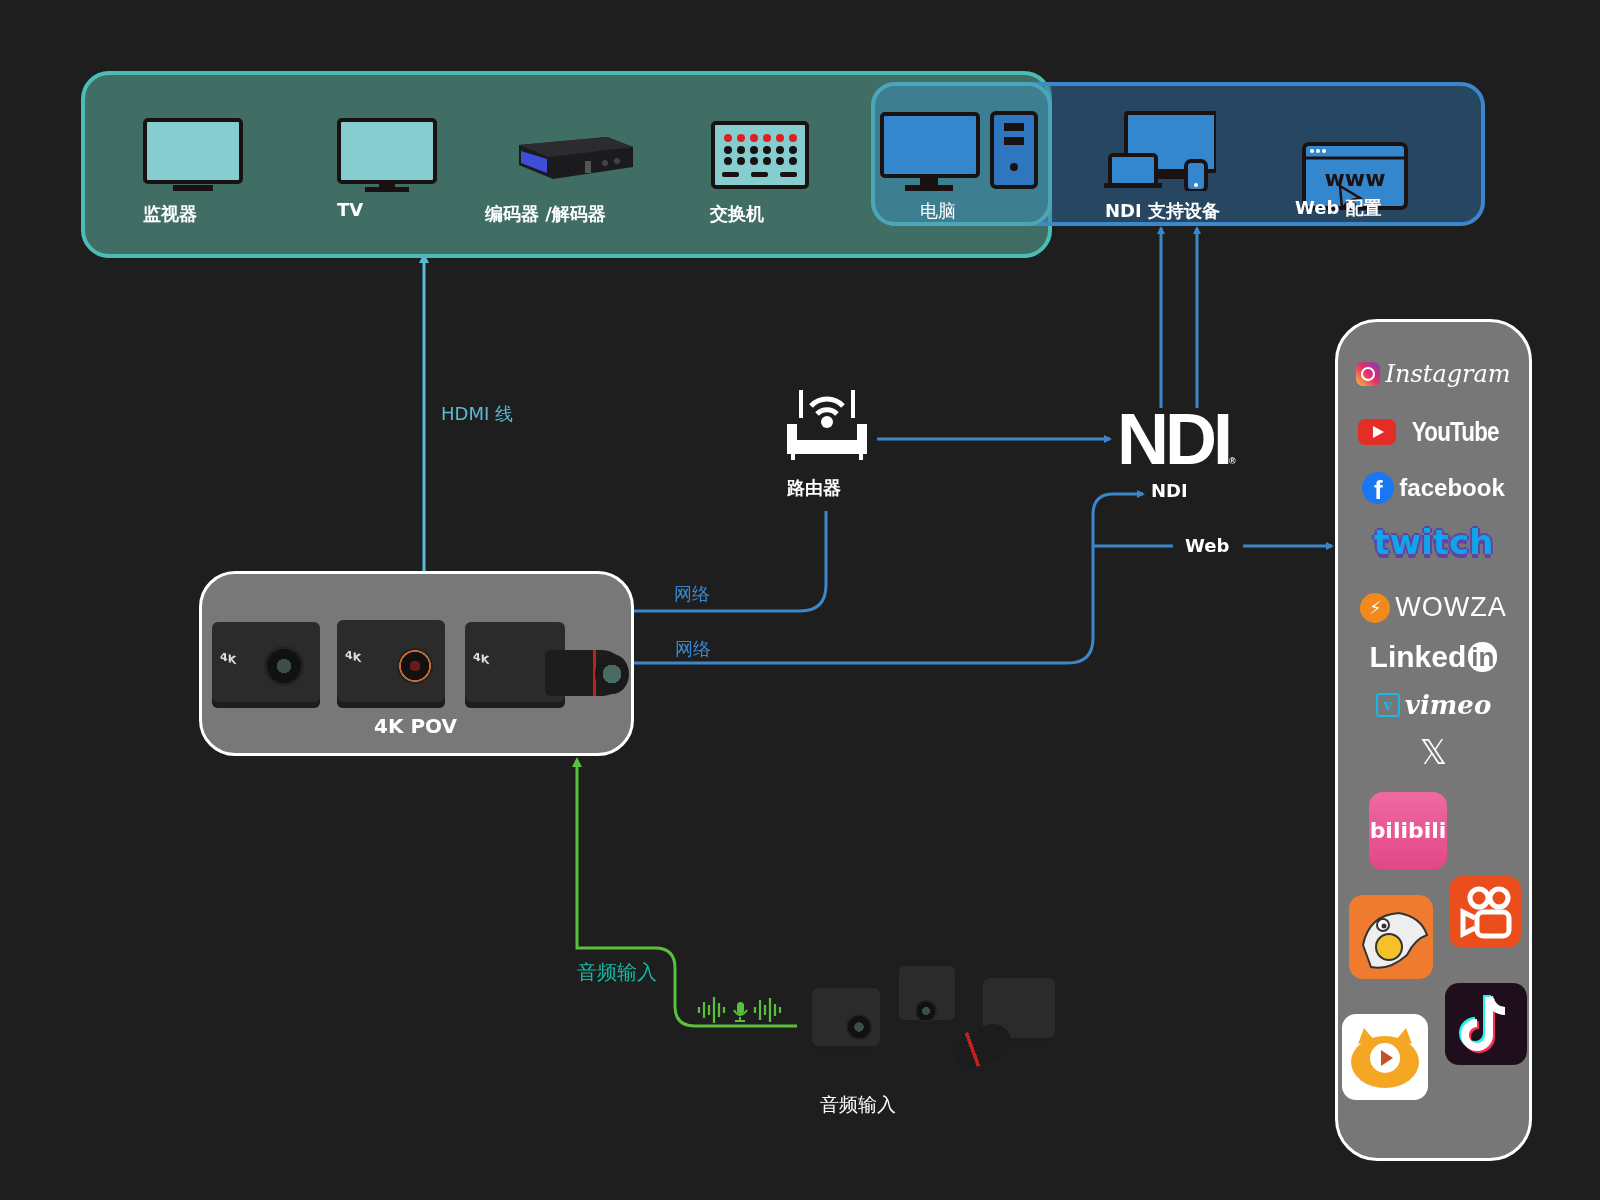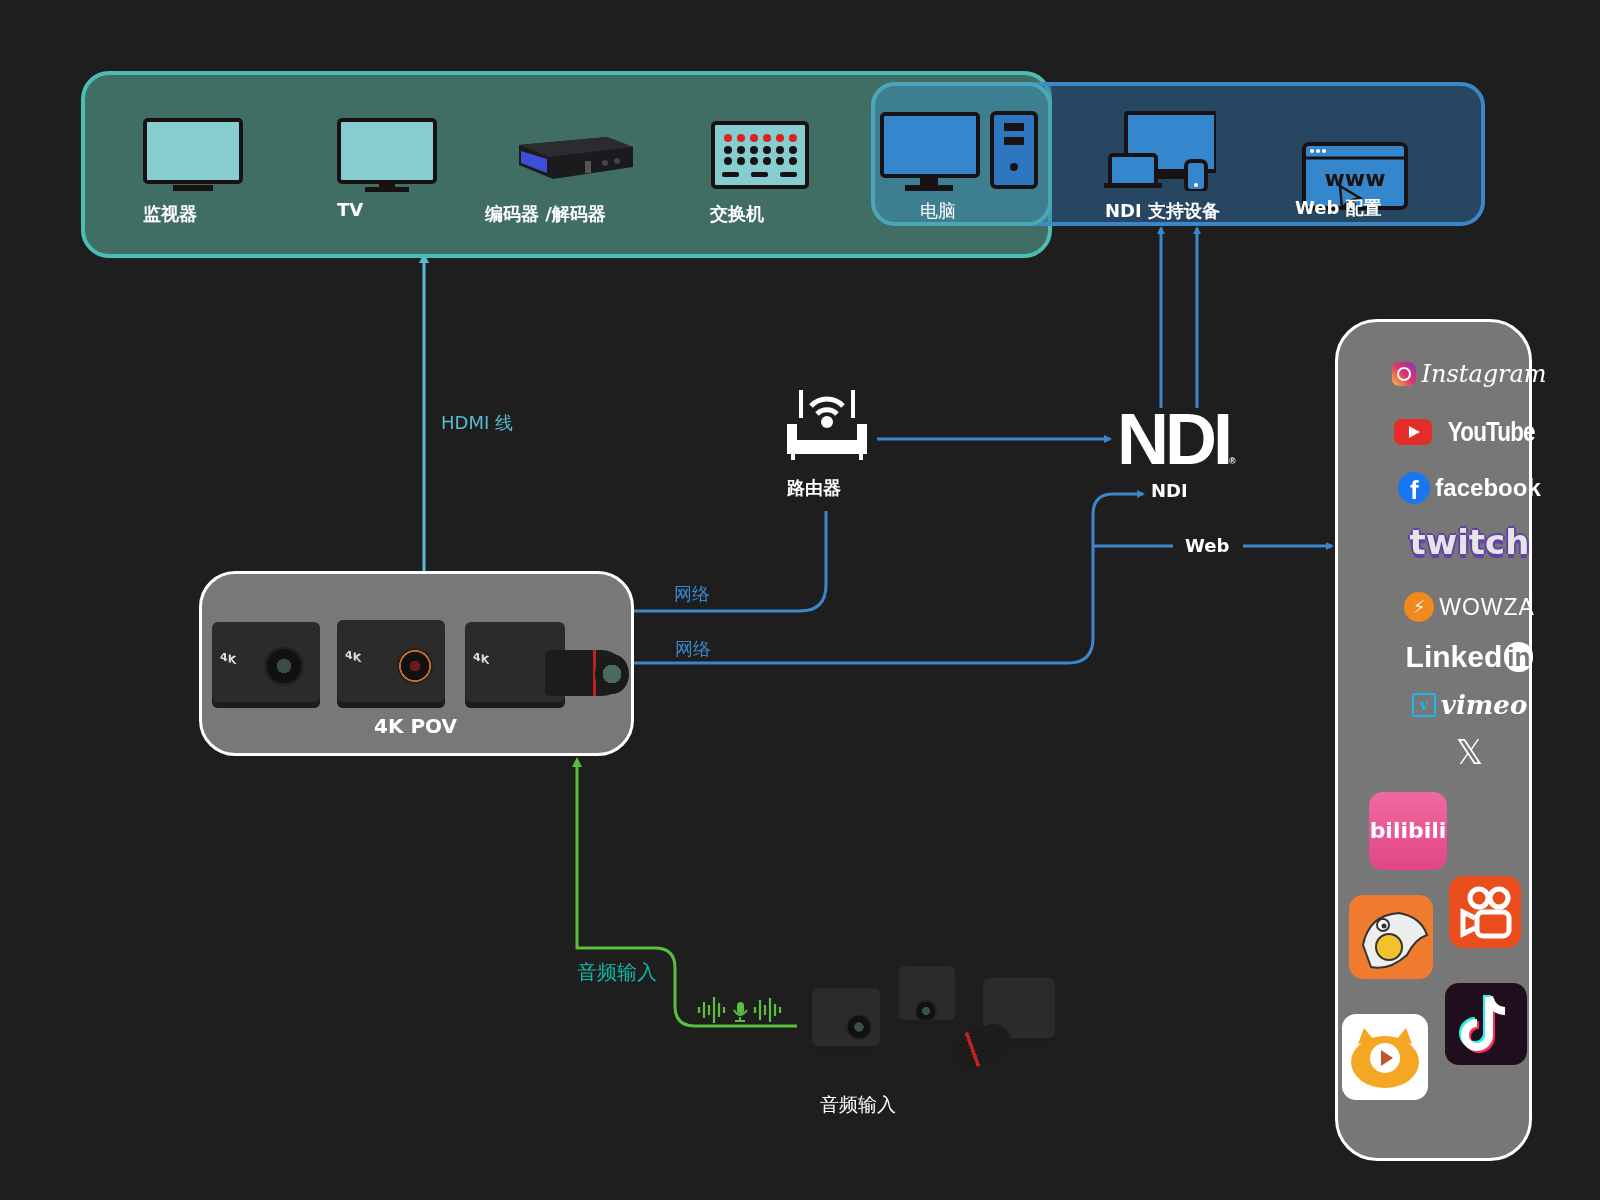--- a/index.html
+++ b/index.html
@@ -12,24 +12,24 @@
   .panel-blue { left:871px; top:82px; width:614px; height:144px; border:4px solid #3a87cc;
       background:rgba(52,120,180,0.45); border-radius:24px; box-sizing:border-box; }
   .panel-pc-overlay { left:871px; top:82px; width:181px; height:144px; border-radius:24px 0 0 24px;
       background:rgba(70,150,160,0.35); }
   .dev-label { font-weight:bold; font-size:18px; color:#fff; text-align:left; white-space:nowrap; }
   .pov-box { left:199px; top:571px; width:435px; height:185px; border:3px solid #fff; background:#787878;
       border-radius:36px; box-sizing:border-box; }
   .stream-box { left:1335px; top:319px; width:197px; height:842px; border:3px solid #fff; background:#777;
       border-radius:42px; box-sizing:border-box; }
   .wire-label-blue { color:#3a87cc; font-size:18px; }
-  .wire-label-cyan { color:#5ab9d4; font-size:18px;margin-top:9px; }
+  .wire-label-cyan { color:#5ab9d4; font-size:18px; }
   .wire-label-green { color:#14b8a6; font-size:20px; }
   .wire-label-white { color:#fff; font-size:18px; font-weight:bold; }
-  .logo-row { left:1335px; width:197px; text-align:center;padding-left:36px; }
+  .logo-row { left:1335px; width:197px; text-align:center; }
   .cam { background:#2b2b2b; border-radius:6px; box-shadow: inset 0 -6px 0 #1d1d1d; }
   .cam .k4 { position:absolute; left:8px; top:30px; font-size:11px; font-weight:bold; color:#ddd; transform:skewY(15deg); }
   .cam .lens { position:absolute; border-radius:50%; background:radial-gradient(circle,#3b4f48 0 25%,#111 26% 60%,#222 61%); }
   .app-icon { border-radius:14px; }
 </style>
 </head>
 <body>
 
 <svg id="wires" viewBox="0 0 1600 1200">
   <defs>
@@ -251,25 +251,25 @@
 <div class="abs logo-row" style="top:416px;">
   <span style="display:inline-block;width:38px;height:26px;border-radius:7px;background:#e52d27;vertical-align:middle;position:relative;">
     <span style="position:absolute;left:15px;top:7px;border-left:11px solid #fff;border-top:6px solid transparent;border-bottom:6px solid transparent;"></span></span>
   <span style="font-family:'Liberation Sans',sans-serif;font-weight:bold;font-size:28px;letter-spacing:-1px;transform:scaleX(0.8);display:inline-block;vertical-align:middle;">YouTube</span>
 </div>
 <div class="abs logo-row" style="top:472px;">
   <span style="display:inline-block;width:32px;height:32px;border-radius:50%;background:#1877f2;color:#fff;font-weight:bold;font-size:26px;line-height:36px;text-align:center;vertical-align:middle;font-family:'Liberation Sans',sans-serif;">f</span>
   <span style="font-family:'Liberation Sans',sans-serif;font-weight:bold;font-size:24px;vertical-align:middle;">facebook</span>
 </div>
 <div class="abs logo-row" style="top:522px;">
-  <span style="font-family:'DejaVu Sans',sans-serif;font-weight:bold;font-size:34px;color:#e5e5e5;text-shadow:0 4px 0 #6441a5, 2px 0 0 #6441a5,-2px 0 0 #6441a5,0 -2px 0 #6441a5;">twitch</span>
+  <span style="font-family:'DejaVu Sans',sans-serif;font-weight:bold;font-size:34px;color:#0ea5e9;text-shadow:0 4px 0 #6441a5, 2px 0 0 #6441a5,-2px 0 0 #6441a5,0 -2px 0 #6441a5;">twitch</span>
 </div>
 <div class="abs logo-row" style="top:592px;">
   <span style="display:inline-block;width:30px;height:30px;border-radius:50%;background:#f08a1c;vertical-align:middle;color:#fff;font-weight:bold;font-size:18px;line-height:30px;text-align:center;">⚡</span>
-  <span style="font-family:'Liberation Sans',sans-serif;font-size:23px;letter-spacing:1px;vertical-align:middle;">WOWZA</span>
+  <span style="font-family:'Liberation Sans',sans-serif;font-size:27px;letter-spacing:1px;vertical-align:middle;">WOWZA</span>
 </div>
 <div class="abs logo-row" style="top:640px;">
   <span style="font-family:'Liberation Sans',sans-serif;font-weight:bold;font-size:30px;vertical-align:middle;">Linked</span><span style="display:inline-block;background:#fff;color:#777;font-family:'Liberation Sans',sans-serif;font-weight:bold;font-size:26px;line-height:30px;padding:0 3px;border-radius:14px;vertical-align:middle;margin-left:2px;">in</span>
 </div>
 <div class="abs logo-row" style="top:690px;">
   <span style="display:inline-block;width:20px;height:20px;border:2px solid #1ab7ea;border-radius:3px;color:#1ab7ea;font-weight:bold;font-size:14px;line-height:20px;text-align:center;vertical-align:middle;font-family:'DejaVu Serif',serif;">v</span>
   <span style="font-family:'DejaVu Serif',serif;font-style:italic;font-weight:bold;font-size:26px;vertical-align:middle;">vimeo</span>
 </div>
 <div class="abs logo-row" style="top:732px;font-size:34px;">
   <span>𝕏</span>

